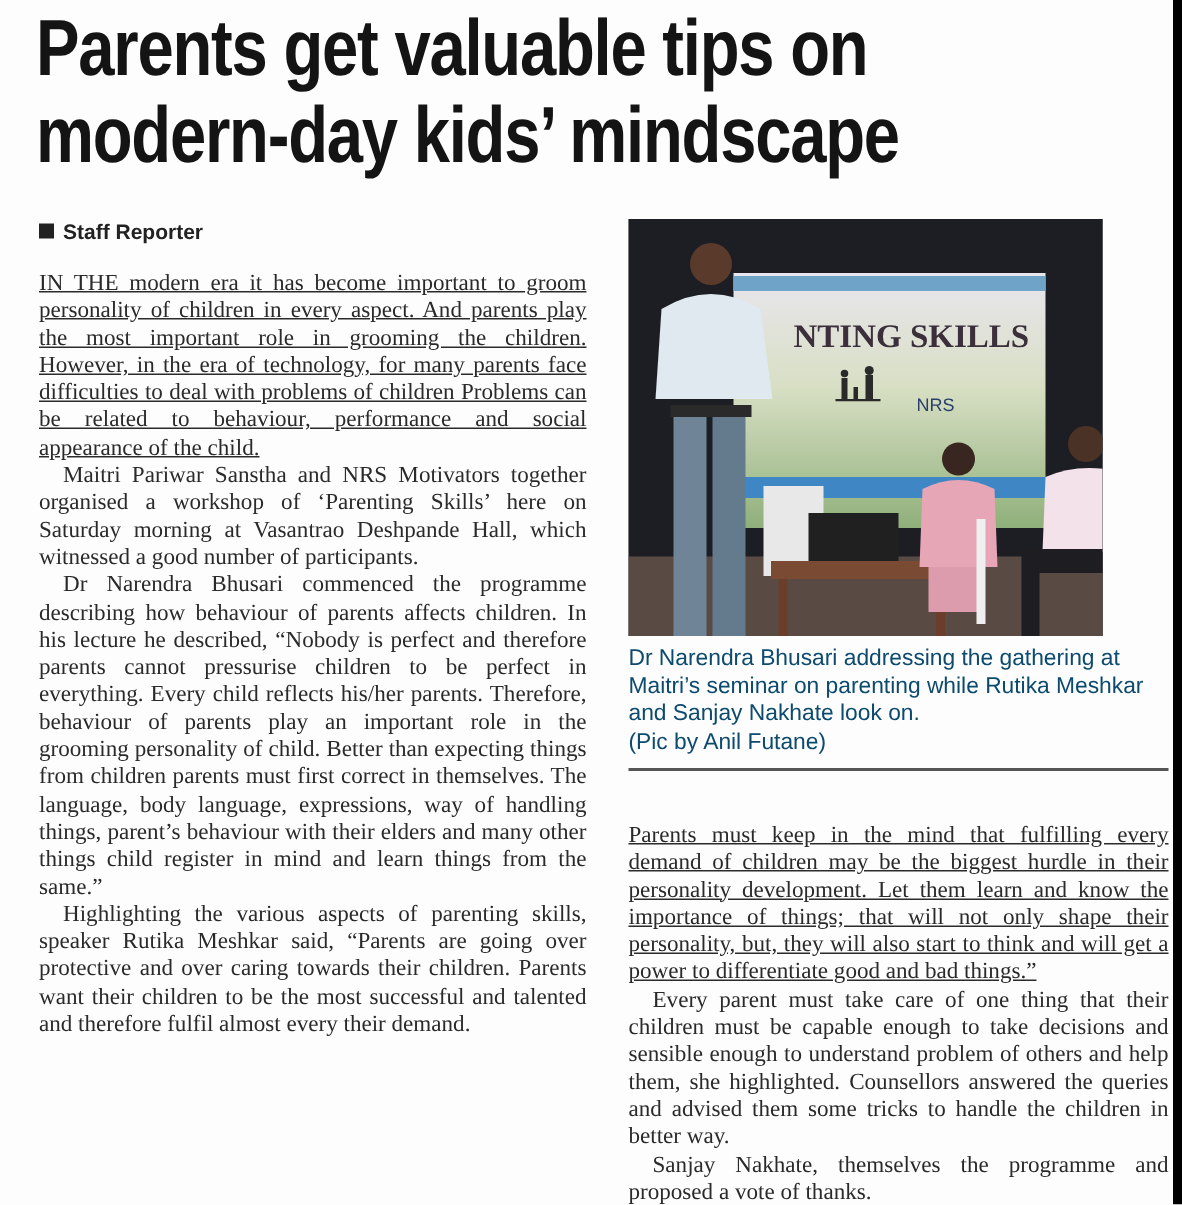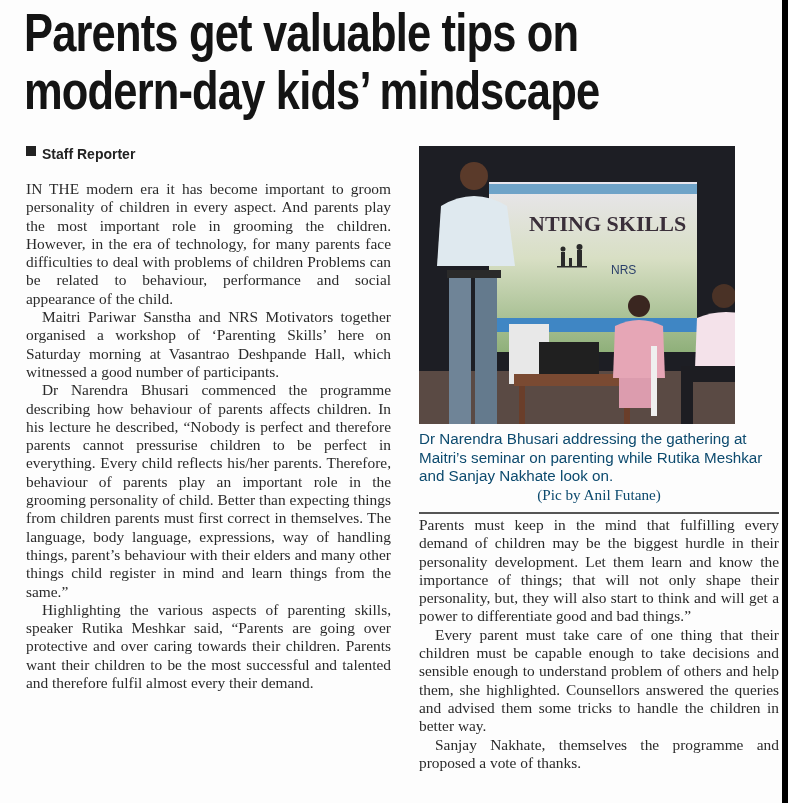--- a/index.html
+++ b/index.html
@@ -3,32 +3,32 @@
 <meta charset="utf-8">
 <style>
   html, body { margin:0; padding:0; }
   body { width:788px; height:803px; background:#fdfdfd; position:relative; overflow:hidden; }
   .right-bar { position:absolute; left:782px; top:0; width:6px; height:803px; background:#000; }
   .headline { position:absolute; left:24px; top:4px; width:740px; margin:0;
     font-family:"Liberation Sans", sans-serif; font-weight:bold; font-size:53px; line-height:58px;
     color:#141414; letter-spacing:-1px; transform:scaleX(0.82); transform-origin:left top; white-space:nowrap; }
   .headline span { display:block; }
   .byline { position:absolute; left:26px; top:146px; font-family:"Liberation Sans", sans-serif;
-    font-weight:bold; font-size:14px; color:#222; display:flex; gap:6px; }
+    font-weight:bold; font-size:14px; color:#222; display:flex; align-items:center; gap:6px; }
   .byline .sq { width:10px; height:10px; background:#222; display:inline-block; }
   .col { position:absolute; font-family:"Liberation Serif", serif; font-size:15.4px; line-height:18.3px;
     color:#2a2a2a; text-align:justify; }
   .col p { margin:0; text-indent:16px; }
-  .col p.first { text-indent:0; }
+  .col p.first { text-indent:0;text-decoration:underline; }
   .col1 { left:26px; top:180px; width:365px; }
-  .col2 { left:419px; top:516px; width:360px; }
+  .col2 { left:419px; top:548px; width:360px; }
   .photo { position:absolute; left:419px; top:146px; width:316px; height:278px; overflow:hidden; background:#1b1c22; }
   .caption { position:absolute; left:419px; top:430px; width:360px; font-family:"Liberation Sans", sans-serif;
     font-size:15.2px; line-height:18.5px; color:#0c4a6e; }
-  .caption .credit { display:block; text-align:center;font-family:Liberation Serif, serif; }
+  .caption .credit { display:block; text-align:left; }
   .cap-rule { position:absolute; left:419px; top:512px; width:360px; height:2px; background:#555; }
 </style>
 </head>
 <body>
 
 <div class="right-bar"></div>
 
 <h1 class="headline">
   <span>Parents get valuable tips on</span>
   <span>modern-day kids’ mindscape</span>

